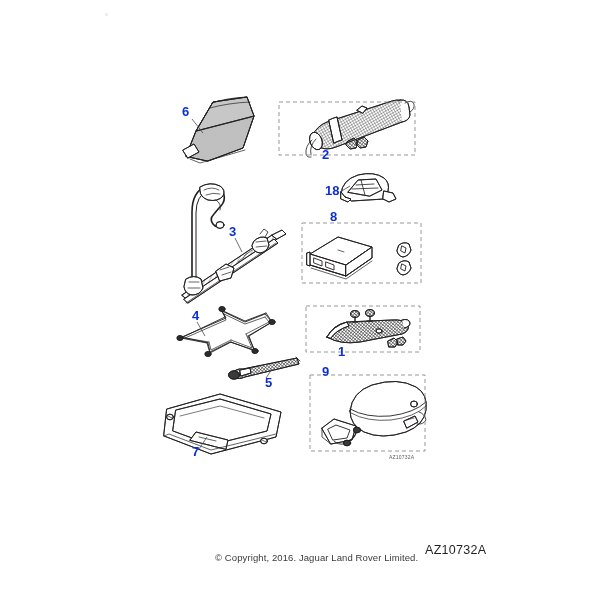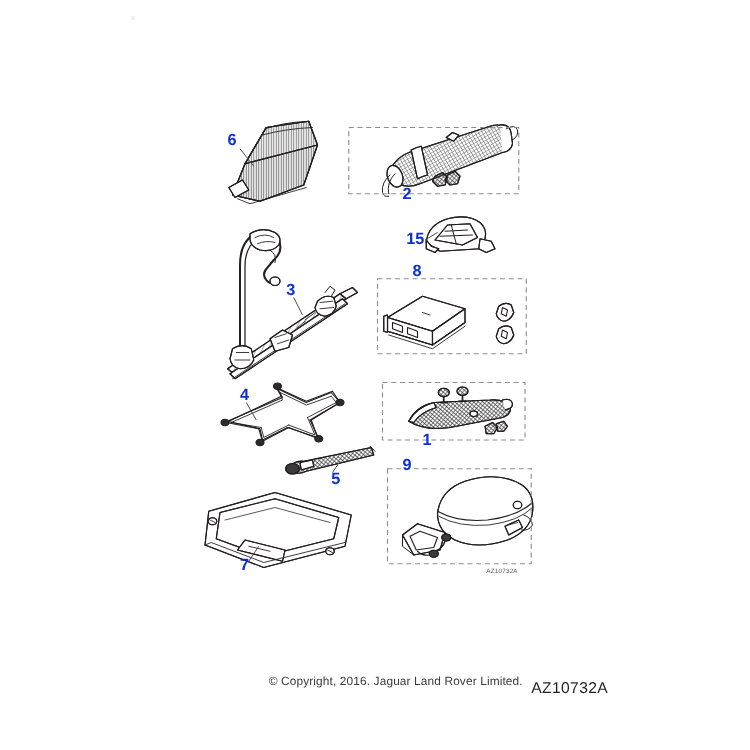--- a/index.html
+++ b/index.html
@@ -372,26 +372,26 @@
       <line x1="340" y1="192" x2="350" y2="186"></line>
       <line x1="235" y1="238" x2="242" y2="252"></line>
       <line x1="197" y1="322" x2="205" y2="336"></line>
       <line x1="266" y1="378" x2="272" y2="369"></line>
       <line x1="199" y1="449" x2="207" y2="437"></line>
     </g>
   </svg>
 
   <div class="callout" style="left:182px; top:105px;">6</div>
   <div class="callout" style="left:322px; top:148px;">2</div>
-  <div class="callout" style="left:325px; top:184px;">15</div>
+  <div class="callout" style="left:325px; top:184px;">18</div>
   <div class="callout" style="left:330px; top:210px;">8</div>
   <div class="callout" style="left:229px; top:225px;">3</div>
   <div class="callout" style="left:192px; top:309px;">4</div>
   <div class="callout" style="left:338px; top:345px;">1</div>
   <div class="callout" style="left:265px; top:376px;">5</div>
   <div class="callout" style="left:322px; top:365px;">9</div>
   <div class="callout" style="left:192px; top:445px;">7</div>
 
   <div class="watermark" style="left:389px; top:454px;">AZ10732A</div>
   <div class="plate-code" style="left:425px; top:543px;">AZ10732A</div>
-  <div class="copyright" style="left:215px; top:540px;">© Copyright, 2016. Jaguar Land Rover Limited.</div>
+  <div class="copyright" style="left:215px; top:552px;">© Copyright, 2016. Jaguar Land Rover Limited.</div>
 
 </div>
 
 </body></html>

